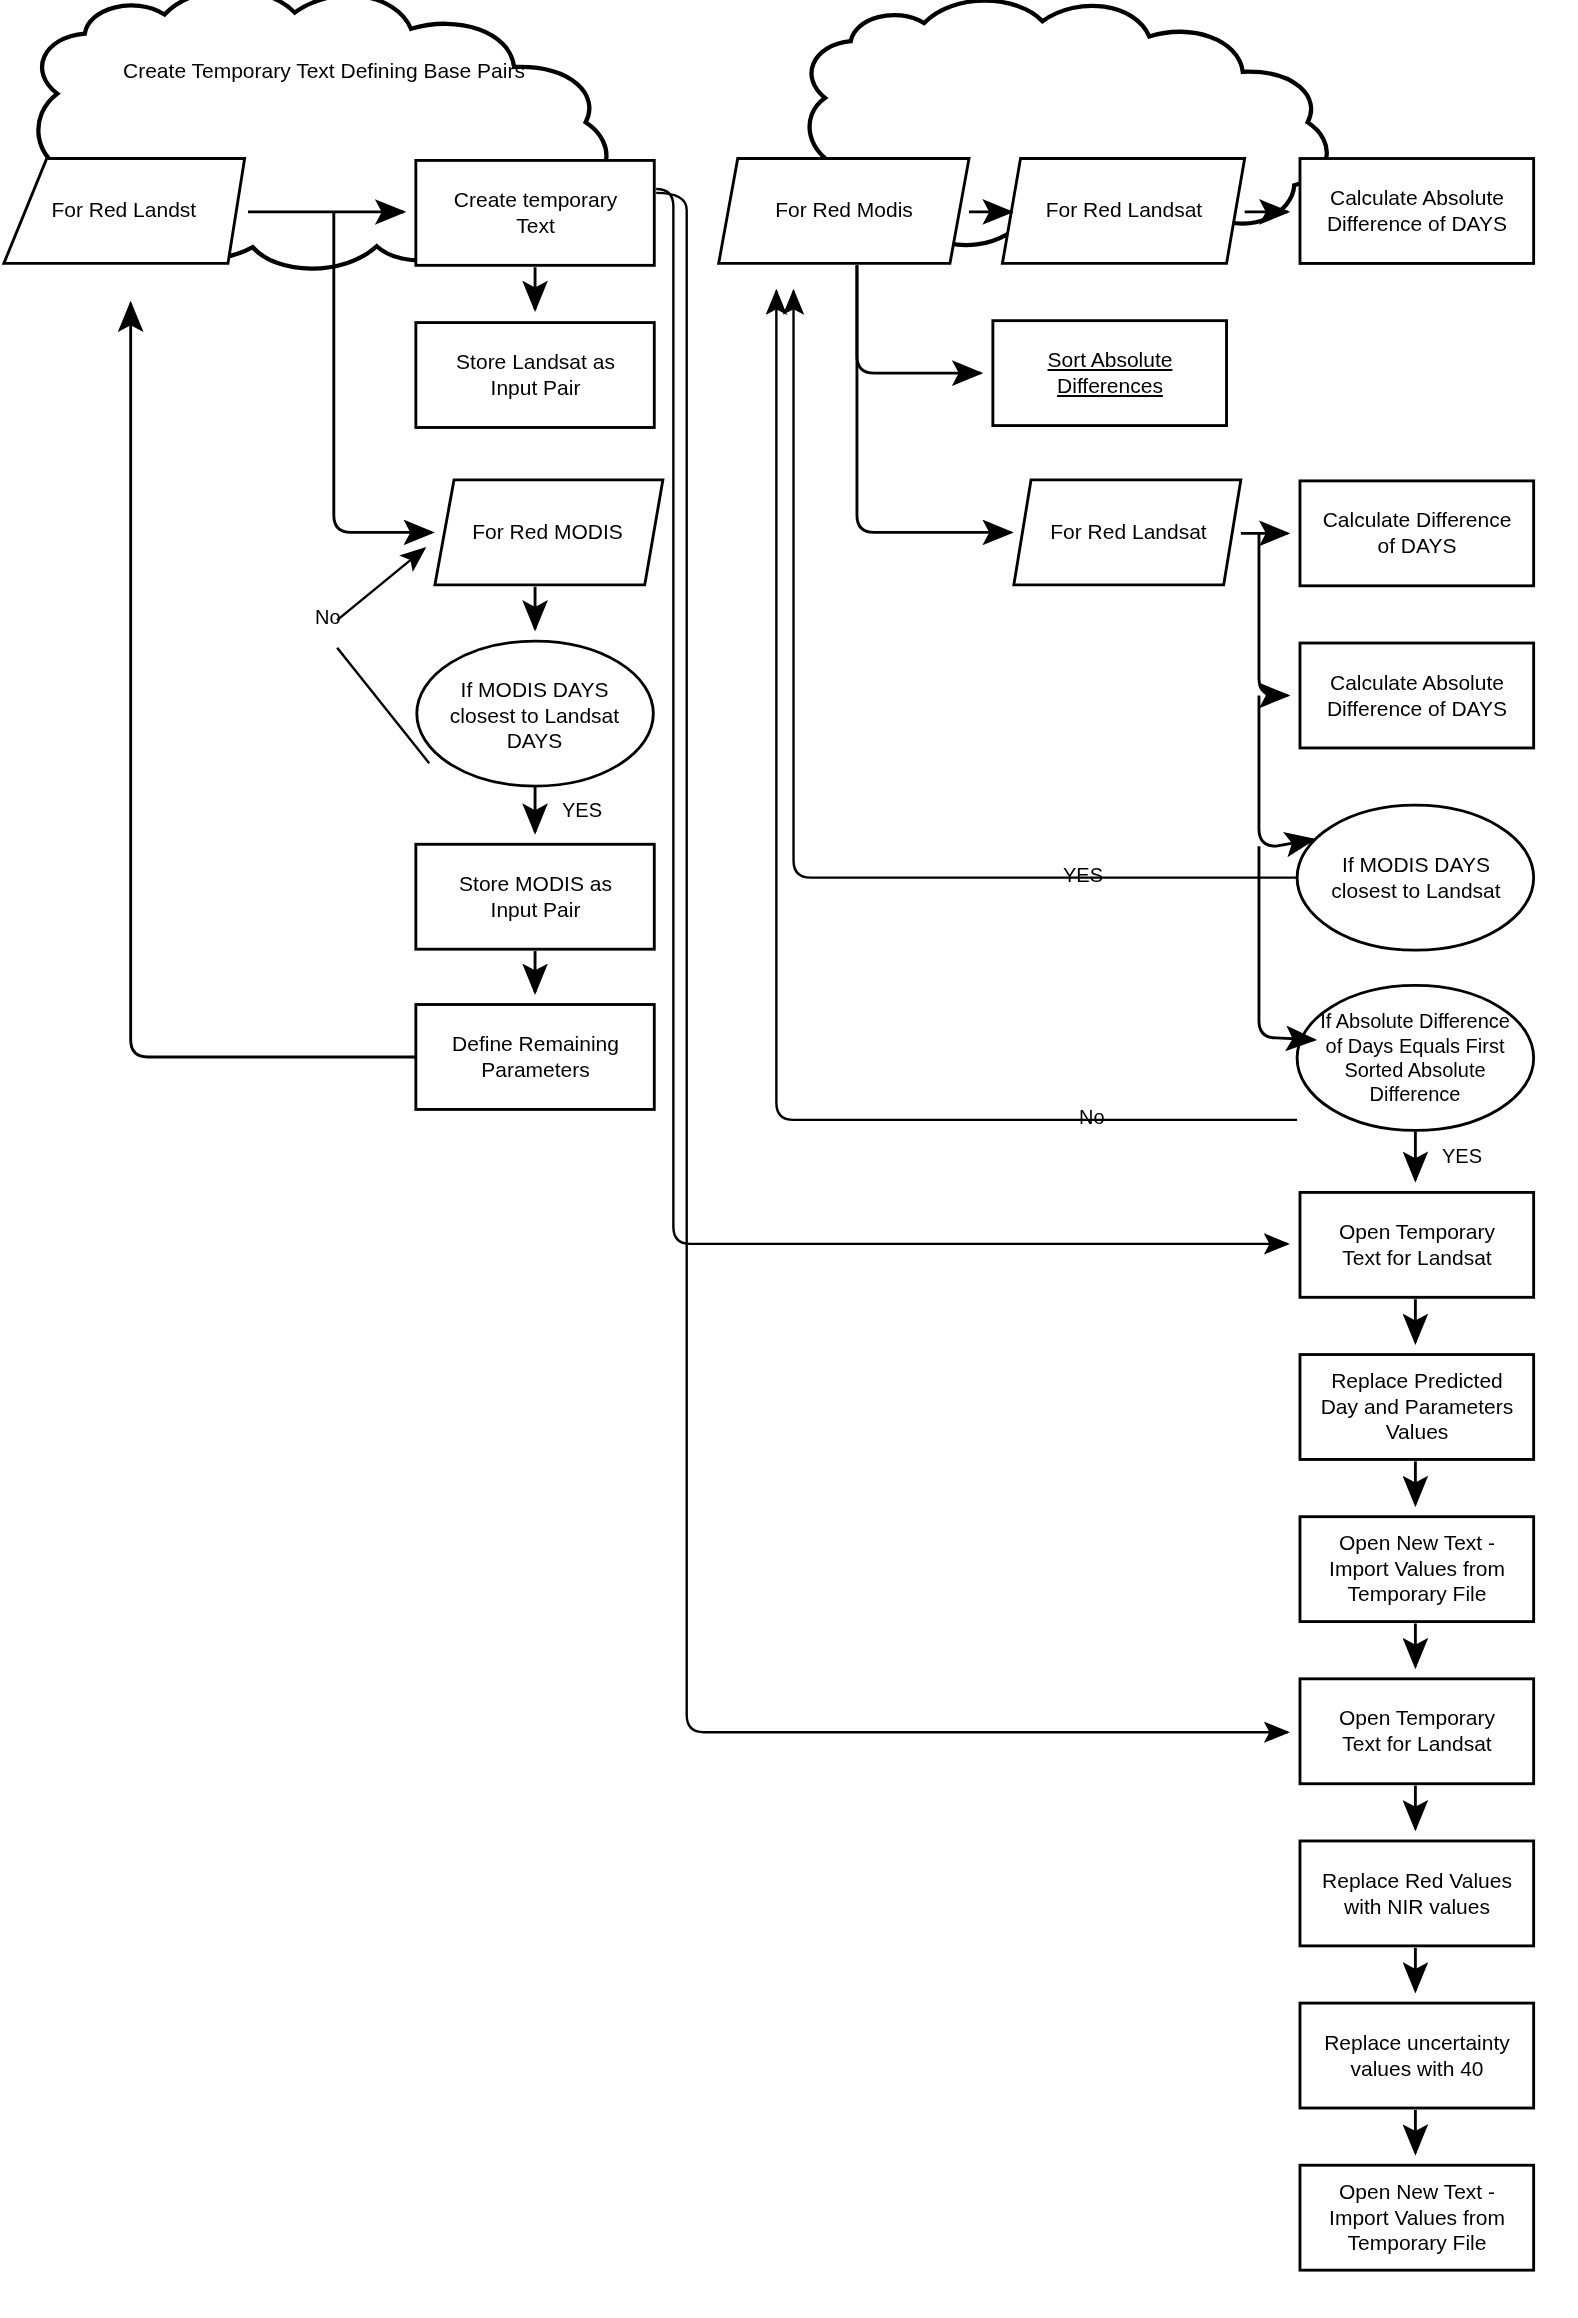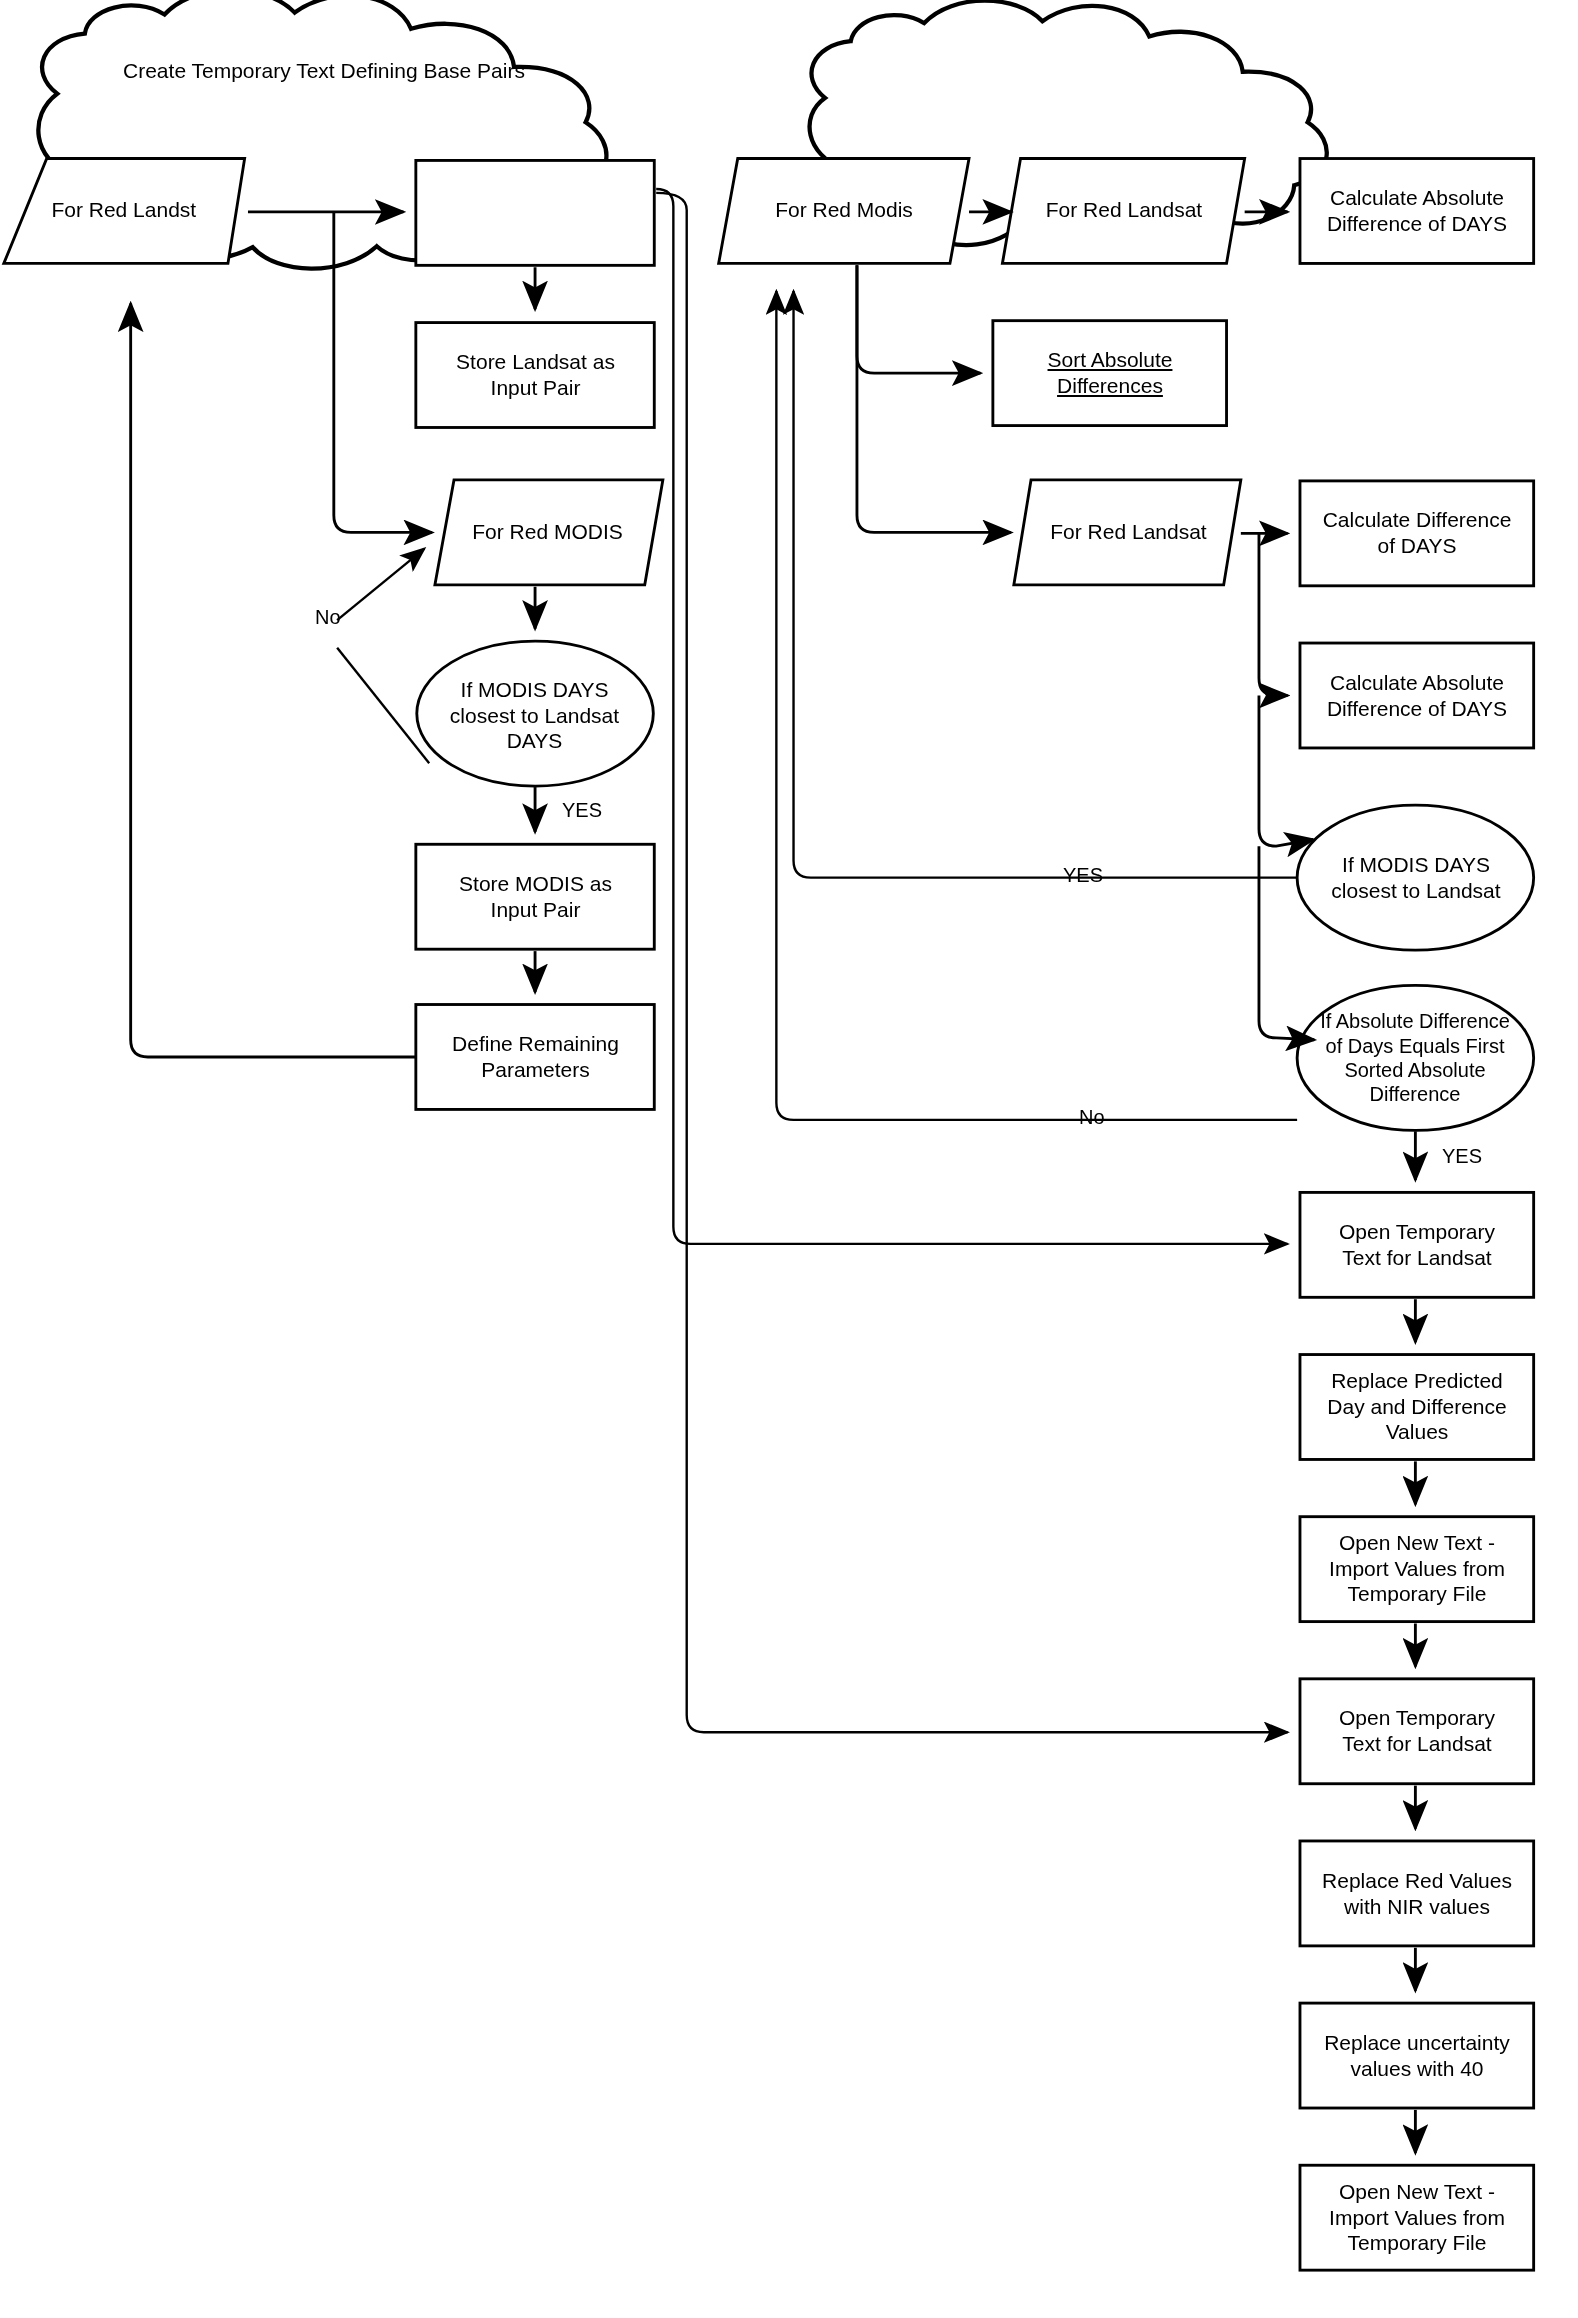--- a/index.html
+++ b/index.html
@@ -161,20 +161,22 @@
     <path class="conn" d="M 2968,4084 L 2968,4174" marker-end="url(#ah)"></path>
     <path class="conn" d="M 2968,4424 L 2968,4514" marker-end="url(#ah)"></path>
 
     <path class="conn-thin" d="M 1376,396 Q 1412,396 1412,432 L 1412,2572 Q 1412,2608 1448,2608 L 2700,2608" marker-end="url(#ah)"></path>
     <path class="conn-thin" d="M 1376,404 Q 1440,404 1440,440 L 1440,3596 Q 1440,3632 1476,3632 L 2700,3632" marker-end="url(#ah)"></path>
   </svg>
 
   <div class="node-label lbl-44" style="left:57px;top:52px;width:534px;height:38px;">Create Temporary Text Defining Base Pairs</div>
 
   <div class="node-label lbl-44" style="left:14.3px;top:191px;width:219px;height:38px;">For Red Landst</div>
+  <div class="node-label lbl-44" style="left:421px;top:165px;width:229px;height:95px;">Create temporary
+Text</div>
   <div class="node-label lbl-44" style="left:421px;top:327px;width:229px;height:95px;">Store Landsat as
 Input Pair</div>
   <div class="node-label lbl-44" style="left:440px;top:513px;width:215px;height:38px;">For Red MODIS</div>
   <div class="node-label lbl-44" style="left:426px;top:668px;width:217px;height:95px;">If MODIS DAYS
 closest to Landsat
 DAYS</div>
   <div class="node-label lbl-44" style="left:421px;top:849px;width:229px;height:95px;">Store MODIS as
 Input Pair</div>
   <div class="node-label lbl-44" style="left:421px;top:1009px;width:229px;height:95px;">Define Remaining
 Parameters</div>
@@ -195,21 +197,21 @@
 Difference of DAYS</div>
   <div class="node-label lbl-44" style="left:1308px;top:840px;width:216px;height:76px;">If MODIS DAYS
 closest to Landsat</div>
   <div class="node-label lbl-42" style="left:1295px;top:1001px;width:240px;height:114px;">If Absolute Difference
 of Days Equals First
 Sorted Absolute
 Difference</div>
   <div class="node-label lbl-44" style="left:1305px;top:1197px;width:224px;height:95px;">Open Temporary
 Text for Landsat</div>
   <div class="node-label lbl-44" style="left:1305px;top:1359px;width:224px;height:95px;">Replace Predicted
-Day and Difference
+Day and Parameters
 Values</div>
   <div class="node-label lbl-44" style="left:1305px;top:1521px;width:224px;height:95px;">Open New Text -
 Import Values from
 Temporary File</div>
   <div class="node-label lbl-44" style="left:1305px;top:1683px;width:224px;height:95px;">Open Temporary
 Text for Landsat</div>
   <div class="node-label lbl-44" style="left:1305px;top:1846px;width:224px;height:95px;">Replace Red Values
 with NIR values</div>
   <div class="node-label lbl-44" style="left:1305px;top:2008px;width:224px;height:95px;">Replace uncertainty
 values with 40</div>

